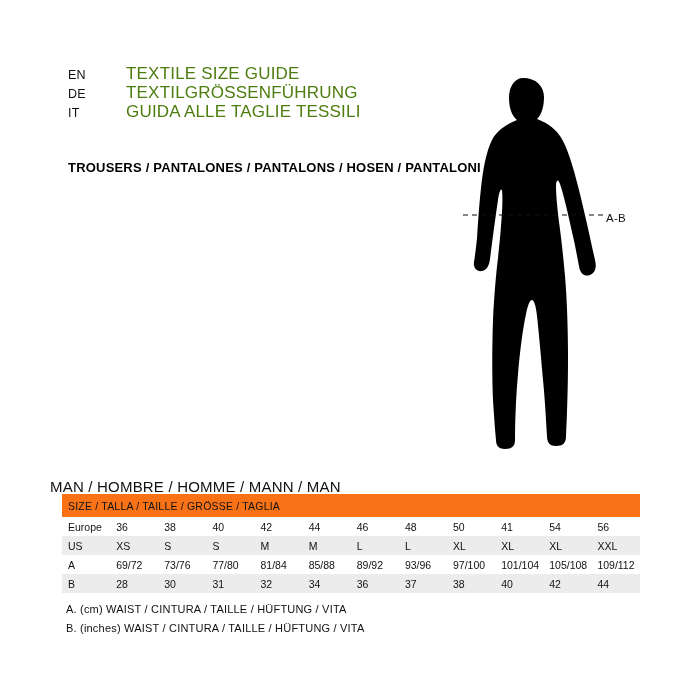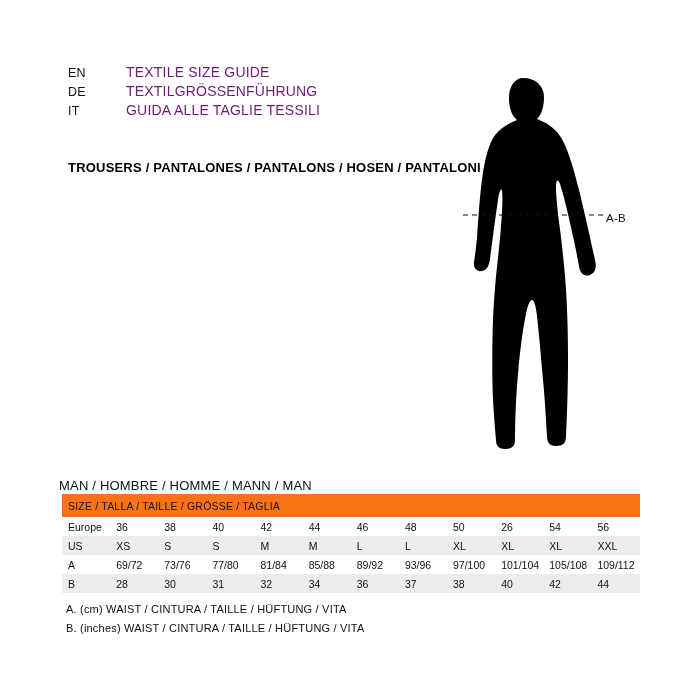--- a/index.html
+++ b/index.html
@@ -35,22 +35,22 @@
     letter-spacing: 0.2px;
     gap: 20px;
   }
   .lang-code {
     width: 38px;
     flex: 0 0 38px;
     font-size: 12.5px;
     color: #111;
   }
   .lang-text {
-    font-size: 14px;
-    color: #701a75;
+    font-size: 17px;
+    color: #4d7c0f;
   }
   .section-title {
     position: absolute;
     left: 68px;
     top: 160px;
     font-size: 13px;
     font-weight: bold;
     letter-spacing: 0.2px;
     color: #000;
   }
@@ -72,23 +72,23 @@
     top: 212px;
     font-size: 11.5px;
     color: #111;
     letter-spacing: 0.3px;
     text-align: right;
   }
 
   
   .man-label {
     position: absolute;
-    left: 59px;
+    left: 50px;
     top: 478px;
-    font-size: 13px;
+    font-size: 15px;
     color: #111;
     letter-spacing: 0.2px;
   }
   .table-wrap {
     position: absolute;
     left: 62px;
     top: 494px;
     width: 578px;
   }
   table.size-table {
@@ -213,21 +213,21 @@
       <tr class="row-even">
         <td class="label-cell">Europe</td>
         <td class="val">36</td>
         <td class="val">38</td>
         <td class="val">40</td>
         <td class="val">42</td>
         <td class="val">44</td>
         <td class="val">46</td>
         <td class="val">48</td>
         <td class="val">50</td>
-        <td class="val">26</td>
+        <td class="val">41</td>
         <td class="val">54</td>
         <td class="val">56</td>
       </tr>
       <tr class="row-odd">
         <td class="label-cell">US</td>
         <td class="val">XS</td>
         <td class="val">S</td>
         <td class="val">S</td>
         <td class="val">M</td>
         <td class="val">M</td>

